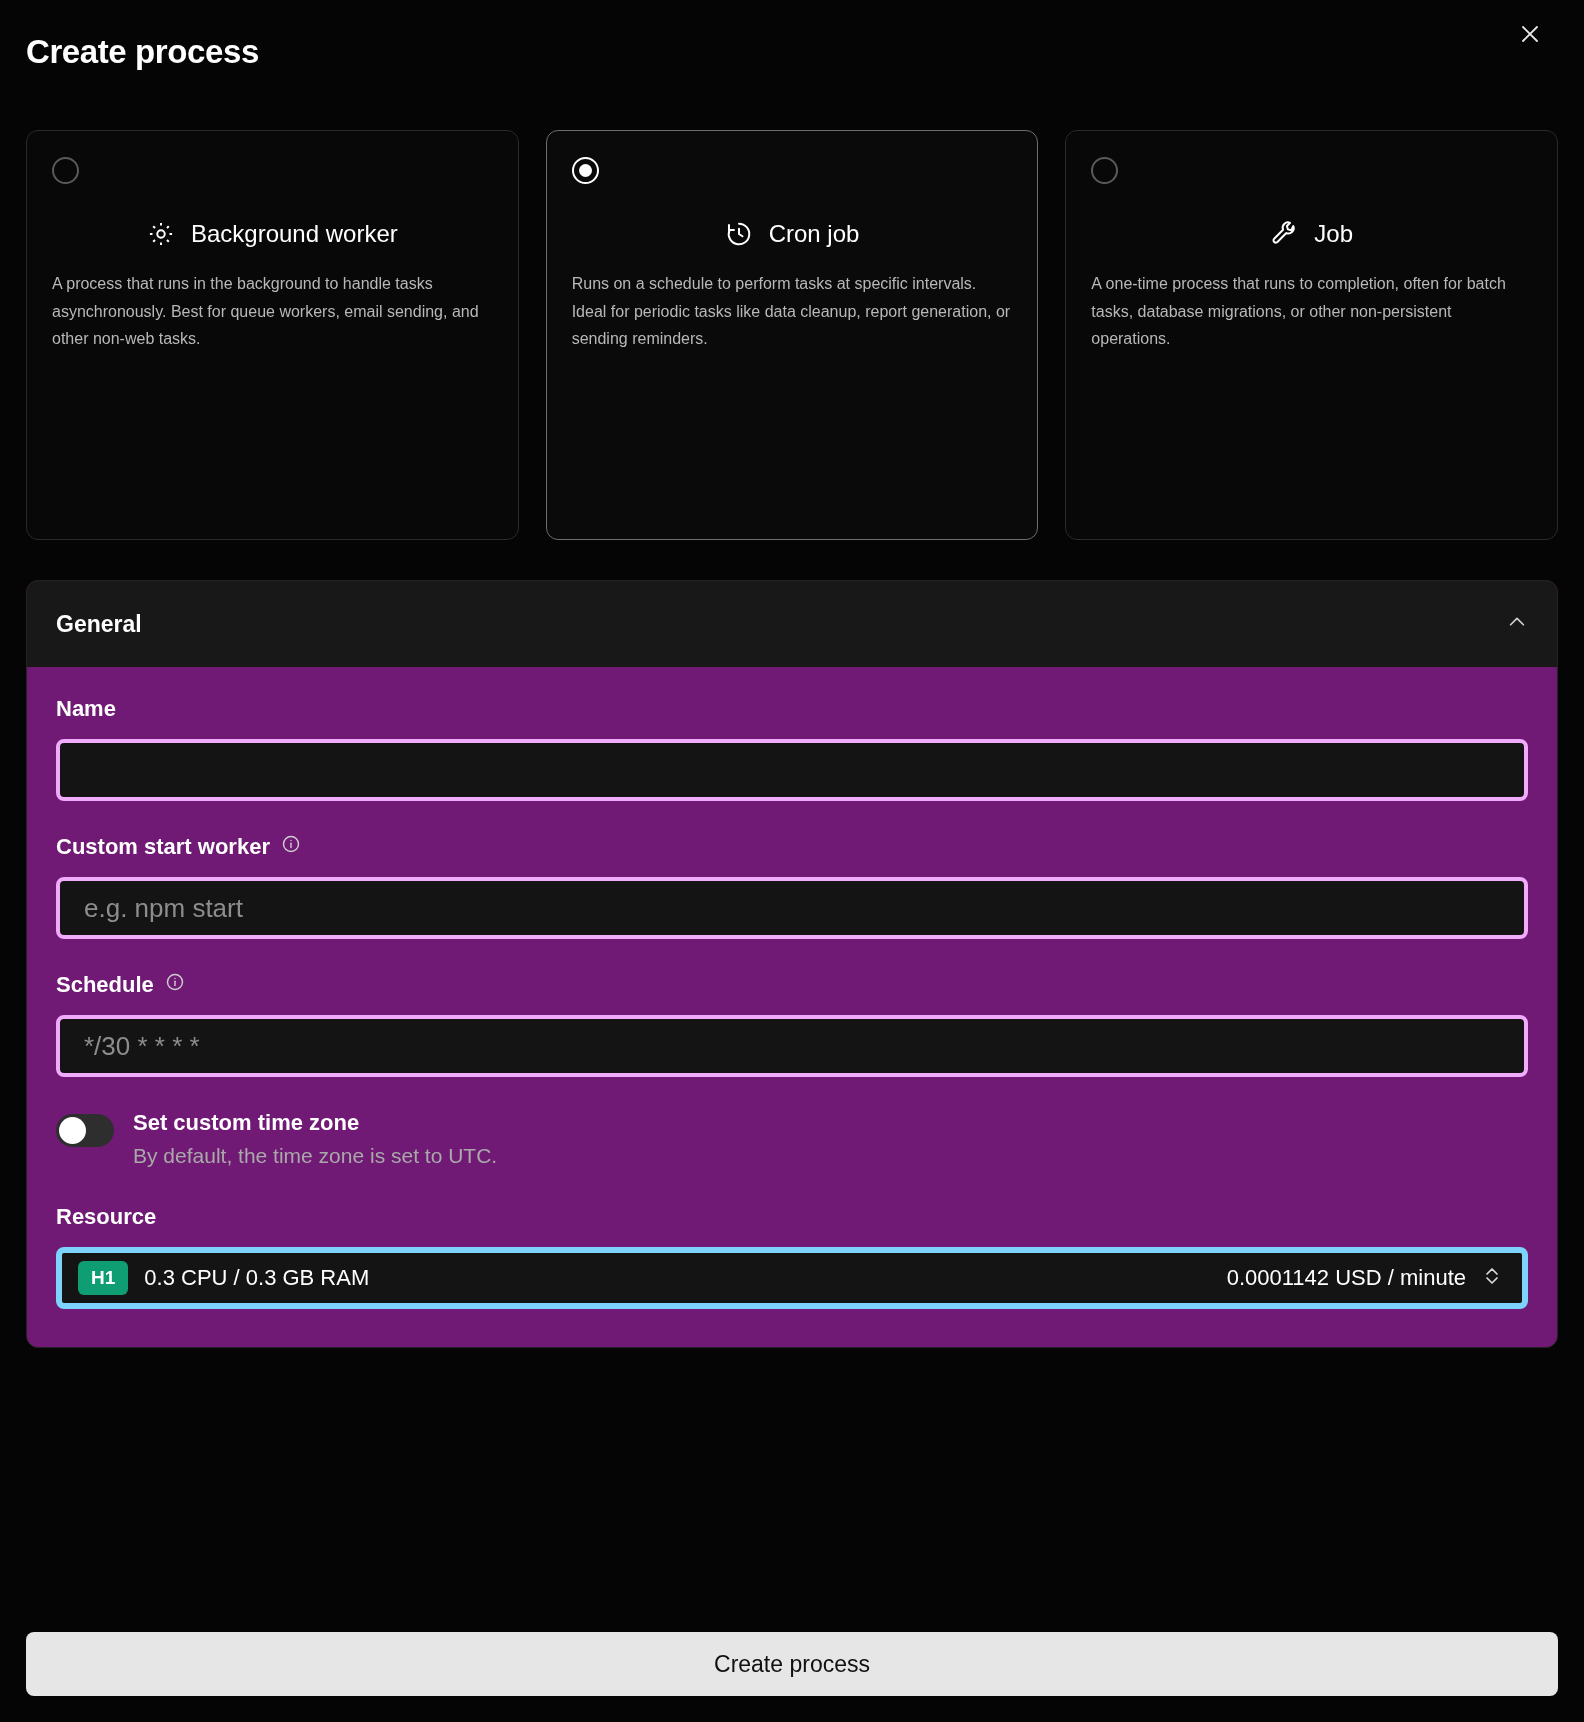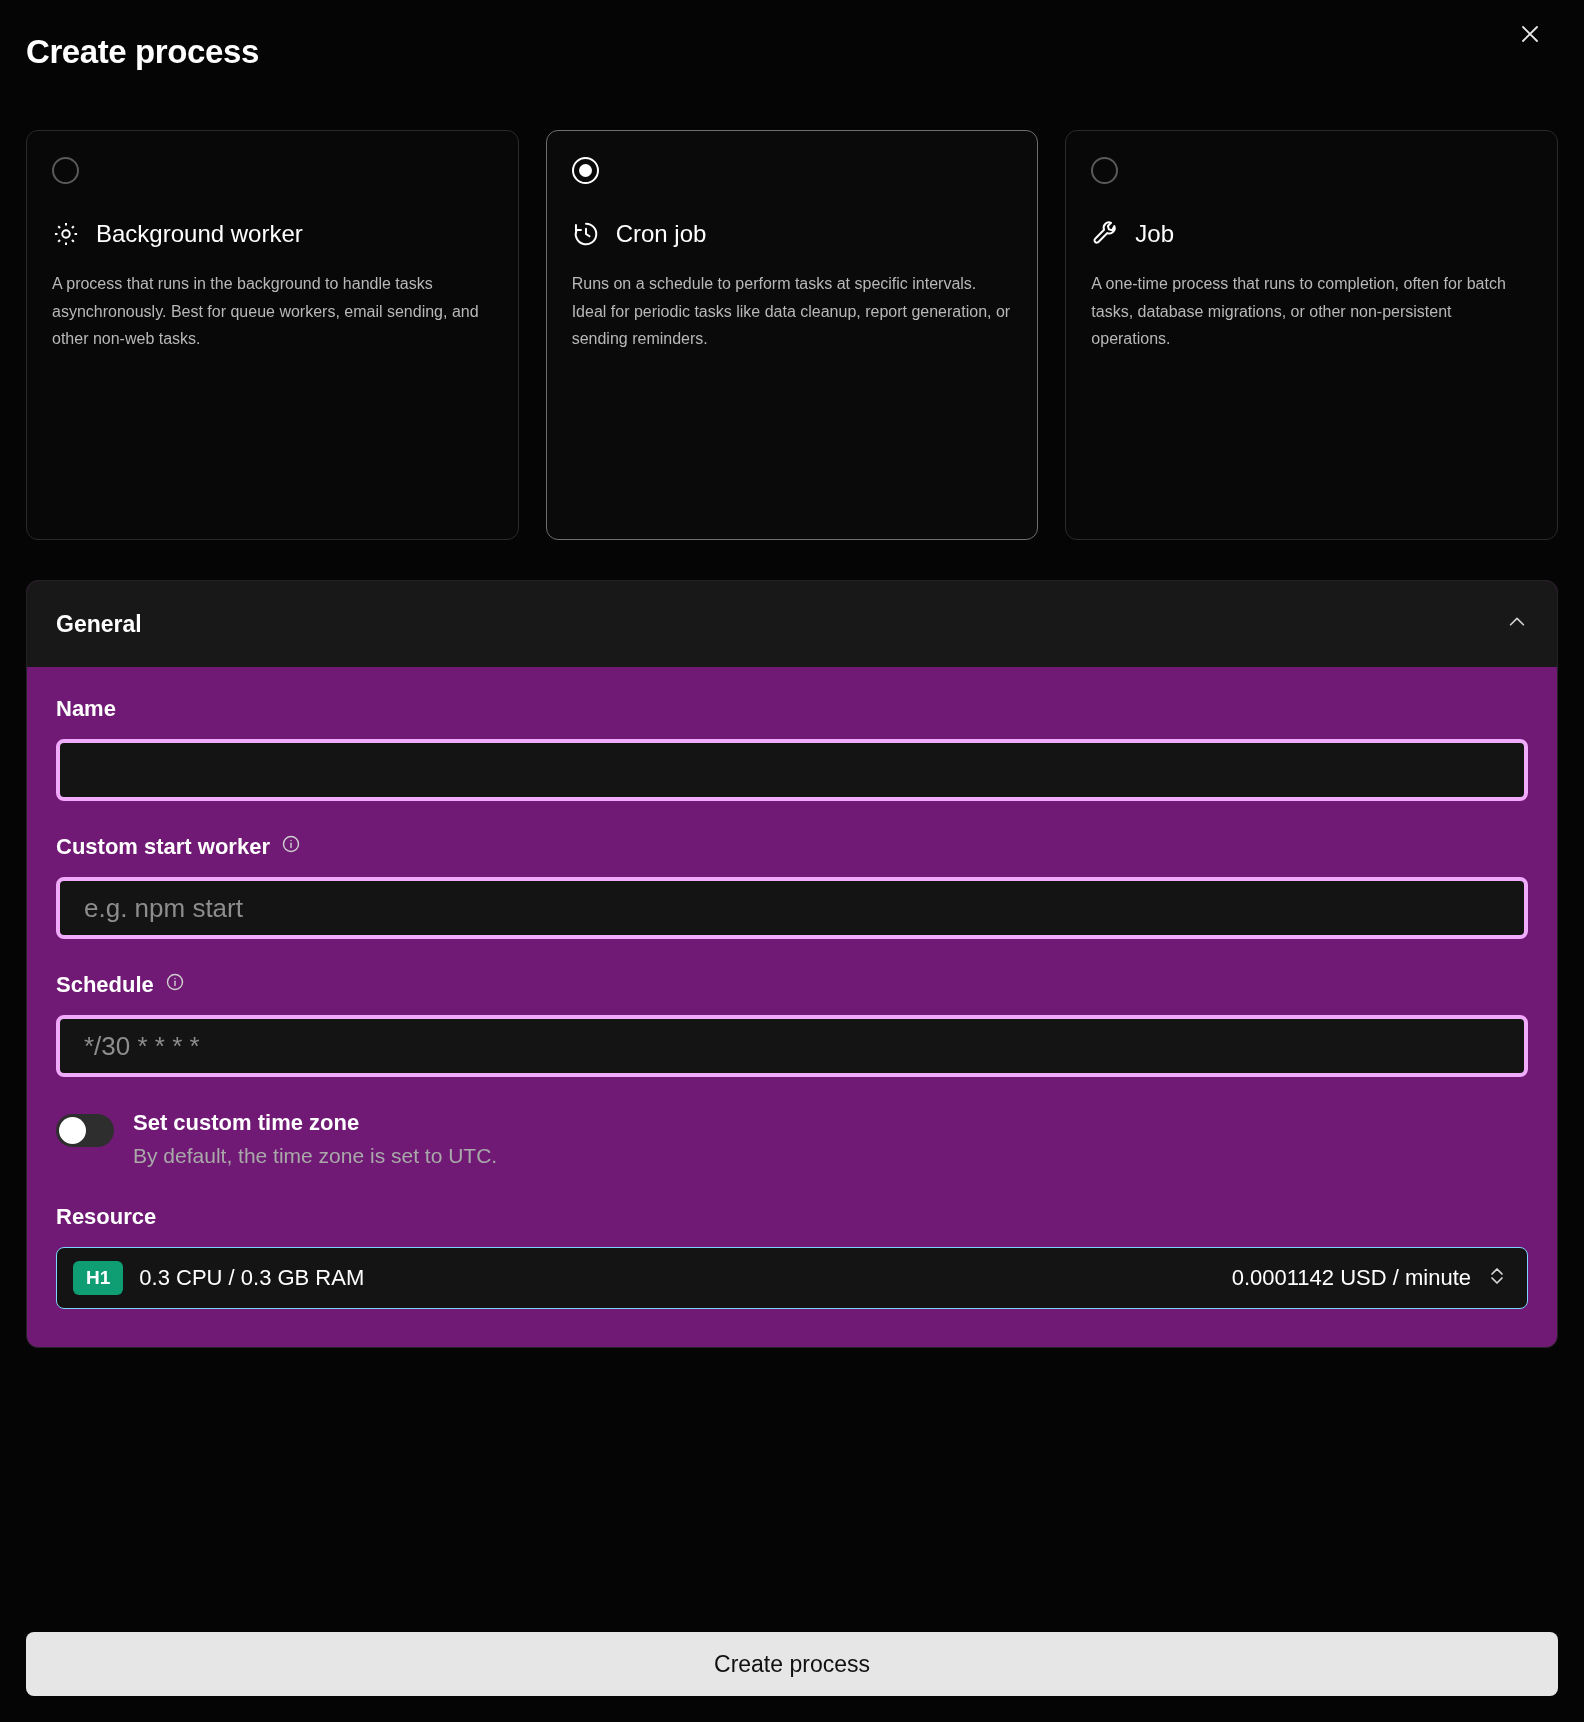--- a/index.html
+++ b/index.html
@@ -82,20 +82,21 @@
     height: 13px;
     border-radius: 50%;
     background: transparent;
   }
   .type-card.selected .radio .dot { background: #ffffff; }
   .card-head {
     display: flex;
     align-items: center;
     gap: 16px;
     margin-bottom: 22px;
+    justify-content: center;
   }
   .card-head .ico { width: 28px; height: 28px; color: #ffffff; display:block; }
   .card-title {
     font-size: 24px;
     font-weight: 500;
     color: #ffffff;
   }
   .card-desc {
     font-size: 16px;
     line-height: 1.72;
@@ -186,21 +187,21 @@
   }
   .toggle-sub {
     font-size: 21px;
     color: #a9a9a9;
   }
 
   
   .resource-select {
     width: 100%;
     height: 62px;
-    border: 1px solid #7dd3fc;
+    border: 6px solid #7dd3fc;
     border-radius: 8px;
     background: #141414;
     display: flex;
     align-items: center;
     padding: 0 20px 0 16px;
     cursor: pointer;
   }
   .badge {
     background: #0f9d73;
     color: #ffffff;

